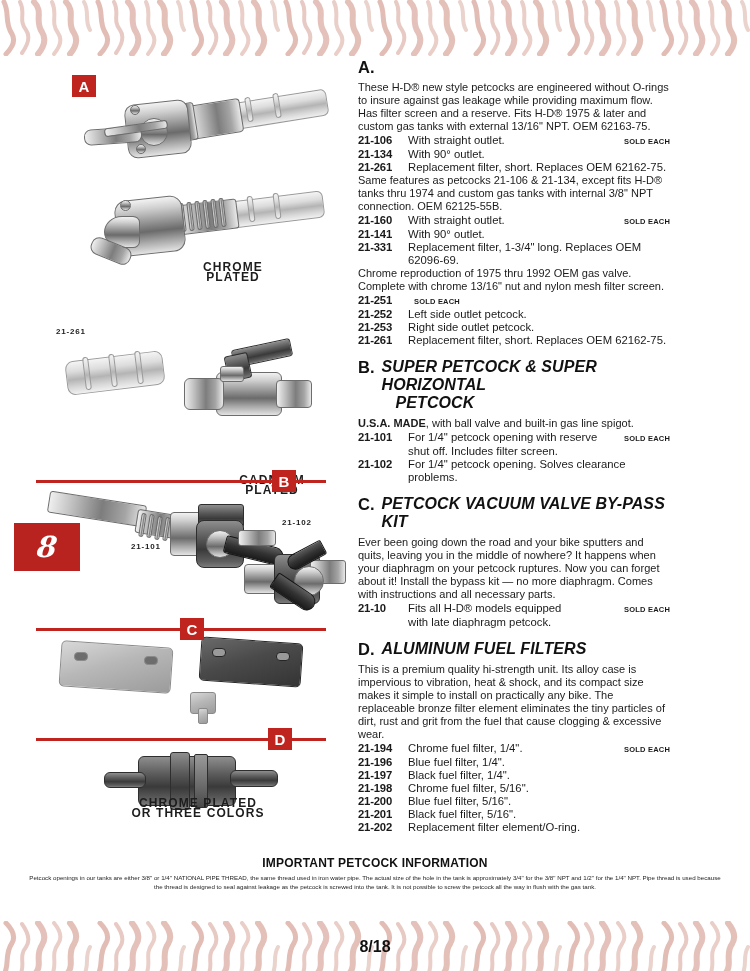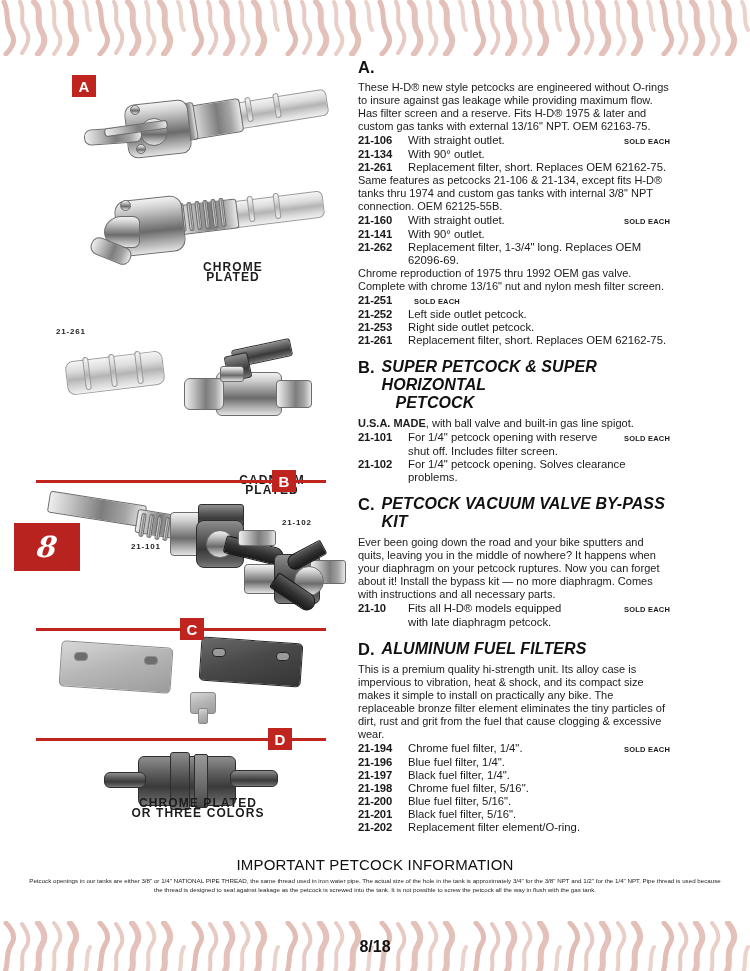--- a/index.html
+++ b/index.html
@@ -116,21 +116,21 @@
     font-size:11.3px;line-height:13.1px;padding-left:50px;
     font-family:"Liberation Sans",sans-serif;
   }
   .sec{margin-bottom:11px;}
 
   
   .footer{
     position:absolute;left:26px;top:856px;width:698px;text-align:center;
   }
   .footer-title{
-    font-size:15px;font-weight:normal;letter-spacing:.2px;color:#111;
+    font-size:12px;font-weight:bold;letter-spacing:.2px;color:#111;
     font-family:"Liberation Sans",sans-serif;margin-bottom:4px;
   }
   .footer-body{
     font-size:6.2px;line-height:8.6px;color:#1d1d1d;text-align:center;
     font-family:"Liberation Sans",sans-serif;
   }
   .page-number{
     position:absolute;left:0;right:0;top:938px;text-align:center;
     font-size:16px;font-weight:bold;color:#111;font-family:"Liberation Sans",sans-serif;
     z-index:7;
@@ -389,21 +389,21 @@
       <div class="item">
         <span class="sku">21-160</span>
         <span class="desc">With straight outlet.</span>
         <span class="sold">SOLD EACH</span>
       </div>
       <div class="item">
         <span class="sku">21-141</span>
         <span class="desc">With 90° outlet.</span>
       </div>
       <div class="item">
-        <span class="sku">21-262</span>
+        <span class="sku">21-331</span>
         <span class="desc">Replacement filter, 1-3/4" long. Replaces OEM 62096-69.</span>
       </div>
 
       <p class="body-txt">Chrome reproduction of 1975 thru 1992 OEM gas valve. Complete with chrome 13/16" nut and nylon mesh filter screen.</p>
 
       <div class="item">
         <span class="sku">21-251</span>
         <span class="sold">SOLD EACH</span>
       </div>
       <div class="item">

